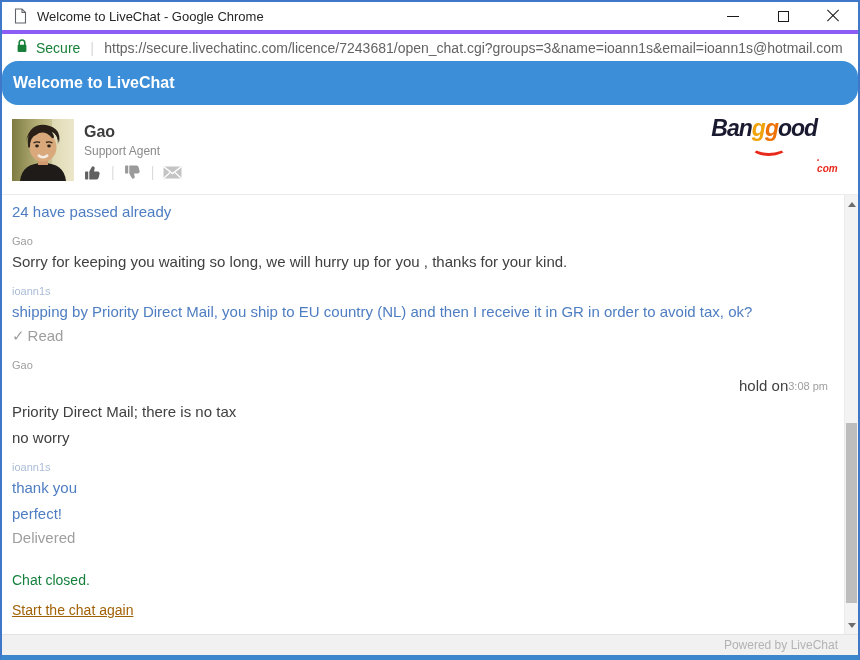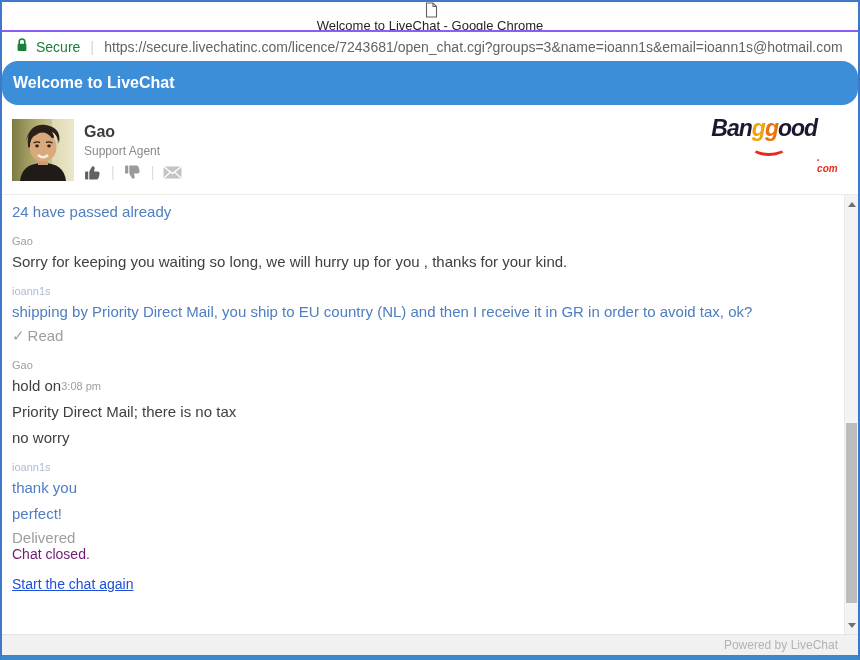--- a/index.html
+++ b/index.html
@@ -8,41 +8,41 @@
 
   .window {
     position:relative; width:860px; height:660px; background:#fff;
     border:2px solid #3f78c8; border-bottom:5px solid #3c86cc;
     overflow:hidden;
   }
 
   
   .titlebar {
     position:absolute; top:0; left:0; right:0; height:28px;
-    background:#ffffff; display:flex; align-items:center;flex-direction:column;
+    background:#ffffff; display:flex; align-items:center;
   }
   .doc-icon { width:13px; height:16px; margin:0 10px 0 12px; position:relative; }
   .doc-icon svg { display:block; }
   .title-text { font-size:13px; color:#262626; flex:1; }
   .win-controls { display:flex; height:100%; }
   .win-btn { width:50px; height:100%; display:flex; align-items:center; justify-content:center; cursor:default; }
   .glyph-min { width:12px; height:0; border-top:1.6px solid #1a1a1a; }
   .glyph-max { width:11px; height:11px; border:1.6px solid #1a1a1a; }
   .glyph-close { position:relative; width:14px; height:14px; }
   .glyph-close:before, .glyph-close:after {
     content:""; position:absolute; left:-1px; top:6px; width:16px; height:0;
     border-top:1.6px solid #1a1a1a;
   }
   .glyph-close:before { transform:rotate(45deg); }
   .glyph-close:after  { transform:rotate(-45deg); }
 
   
   .urlrow {
     position:absolute; top:28px; left:0; right:0; height:31px; background:#fff;
-    display:flex; align-items:center; border-top:2px solid #8b5cf6;
+    display:flex; align-items:center; border-top:4px solid #8b5cf6;
   }
   .lock-icon { margin:0 7px 0 13px; }
   .secure-label { color:#188038; font-size:14px; }
   .url-sep { color:#d8d8d8; font-size:15px; margin:0 10px; }
   .url-text { color:#636363; font-size:14px; white-space:nowrap; overflow:hidden; }
 
   
   .appheader {
     position:absolute; top:59px; left:0; right:0; height:44px;
     background:#3c8ed8; color:#fff; display:flex; align-items:center;
@@ -79,27 +79,27 @@
 
   
   .chat {
     position:absolute; top:192px; left:0; right:0; bottom:21px; background:#fff;
     border-top:1px solid #ececec; padding:8px 30px 0 10px; overflow:hidden;
   }
   .msg { font-size:15px; line-height:18px; margin-bottom:8px; color:#404040; }
   .msg.visitor { color:#4e7dc1; }
   .author { font-size:11px; color:#9e9e9e; margin:14px 0 6px; }
   .author.visitor-name { color:#a9bcd6; }
-  .line-row { display:flex; justify-content:flex-start; align-items:center; }
+  .line-row { display:flex; justify-content:flex-end; align-items:center; }
   .time { font-size:11px; color:#9e9e9e; font-weight:normal; }
   .status { font-size:15px; color:#9e9e9e; margin:-2px 0 0; }
   .status .check { color:#9e9e9e; margin-right:3px; }
-  .closed { font-size:14px; color:#701a75; }
+  .closed { margin-top:26px; font-size:14px; color:#15803d; }
   .restart {
-    display:inline-block; margin-top:14px; font-size:14px; color:#1d4ed8;
+    display:inline-block; margin-top:14px; font-size:14px; color:#a16207;
     text-decoration:underline; cursor:pointer;
   }
 
   
   .scrollbar {
     position:absolute; top:0; right:0; bottom:0; width:14px;
     background:#f3f3f3; border-left:1px solid #eaeaea;
   }
   .sb-btn { position:absolute; left:0; width:13px; height:14px; display:flex; align-items:center; justify-content:center; }
   .sb-up { top:2px; } .sb-down { bottom:2px; }

